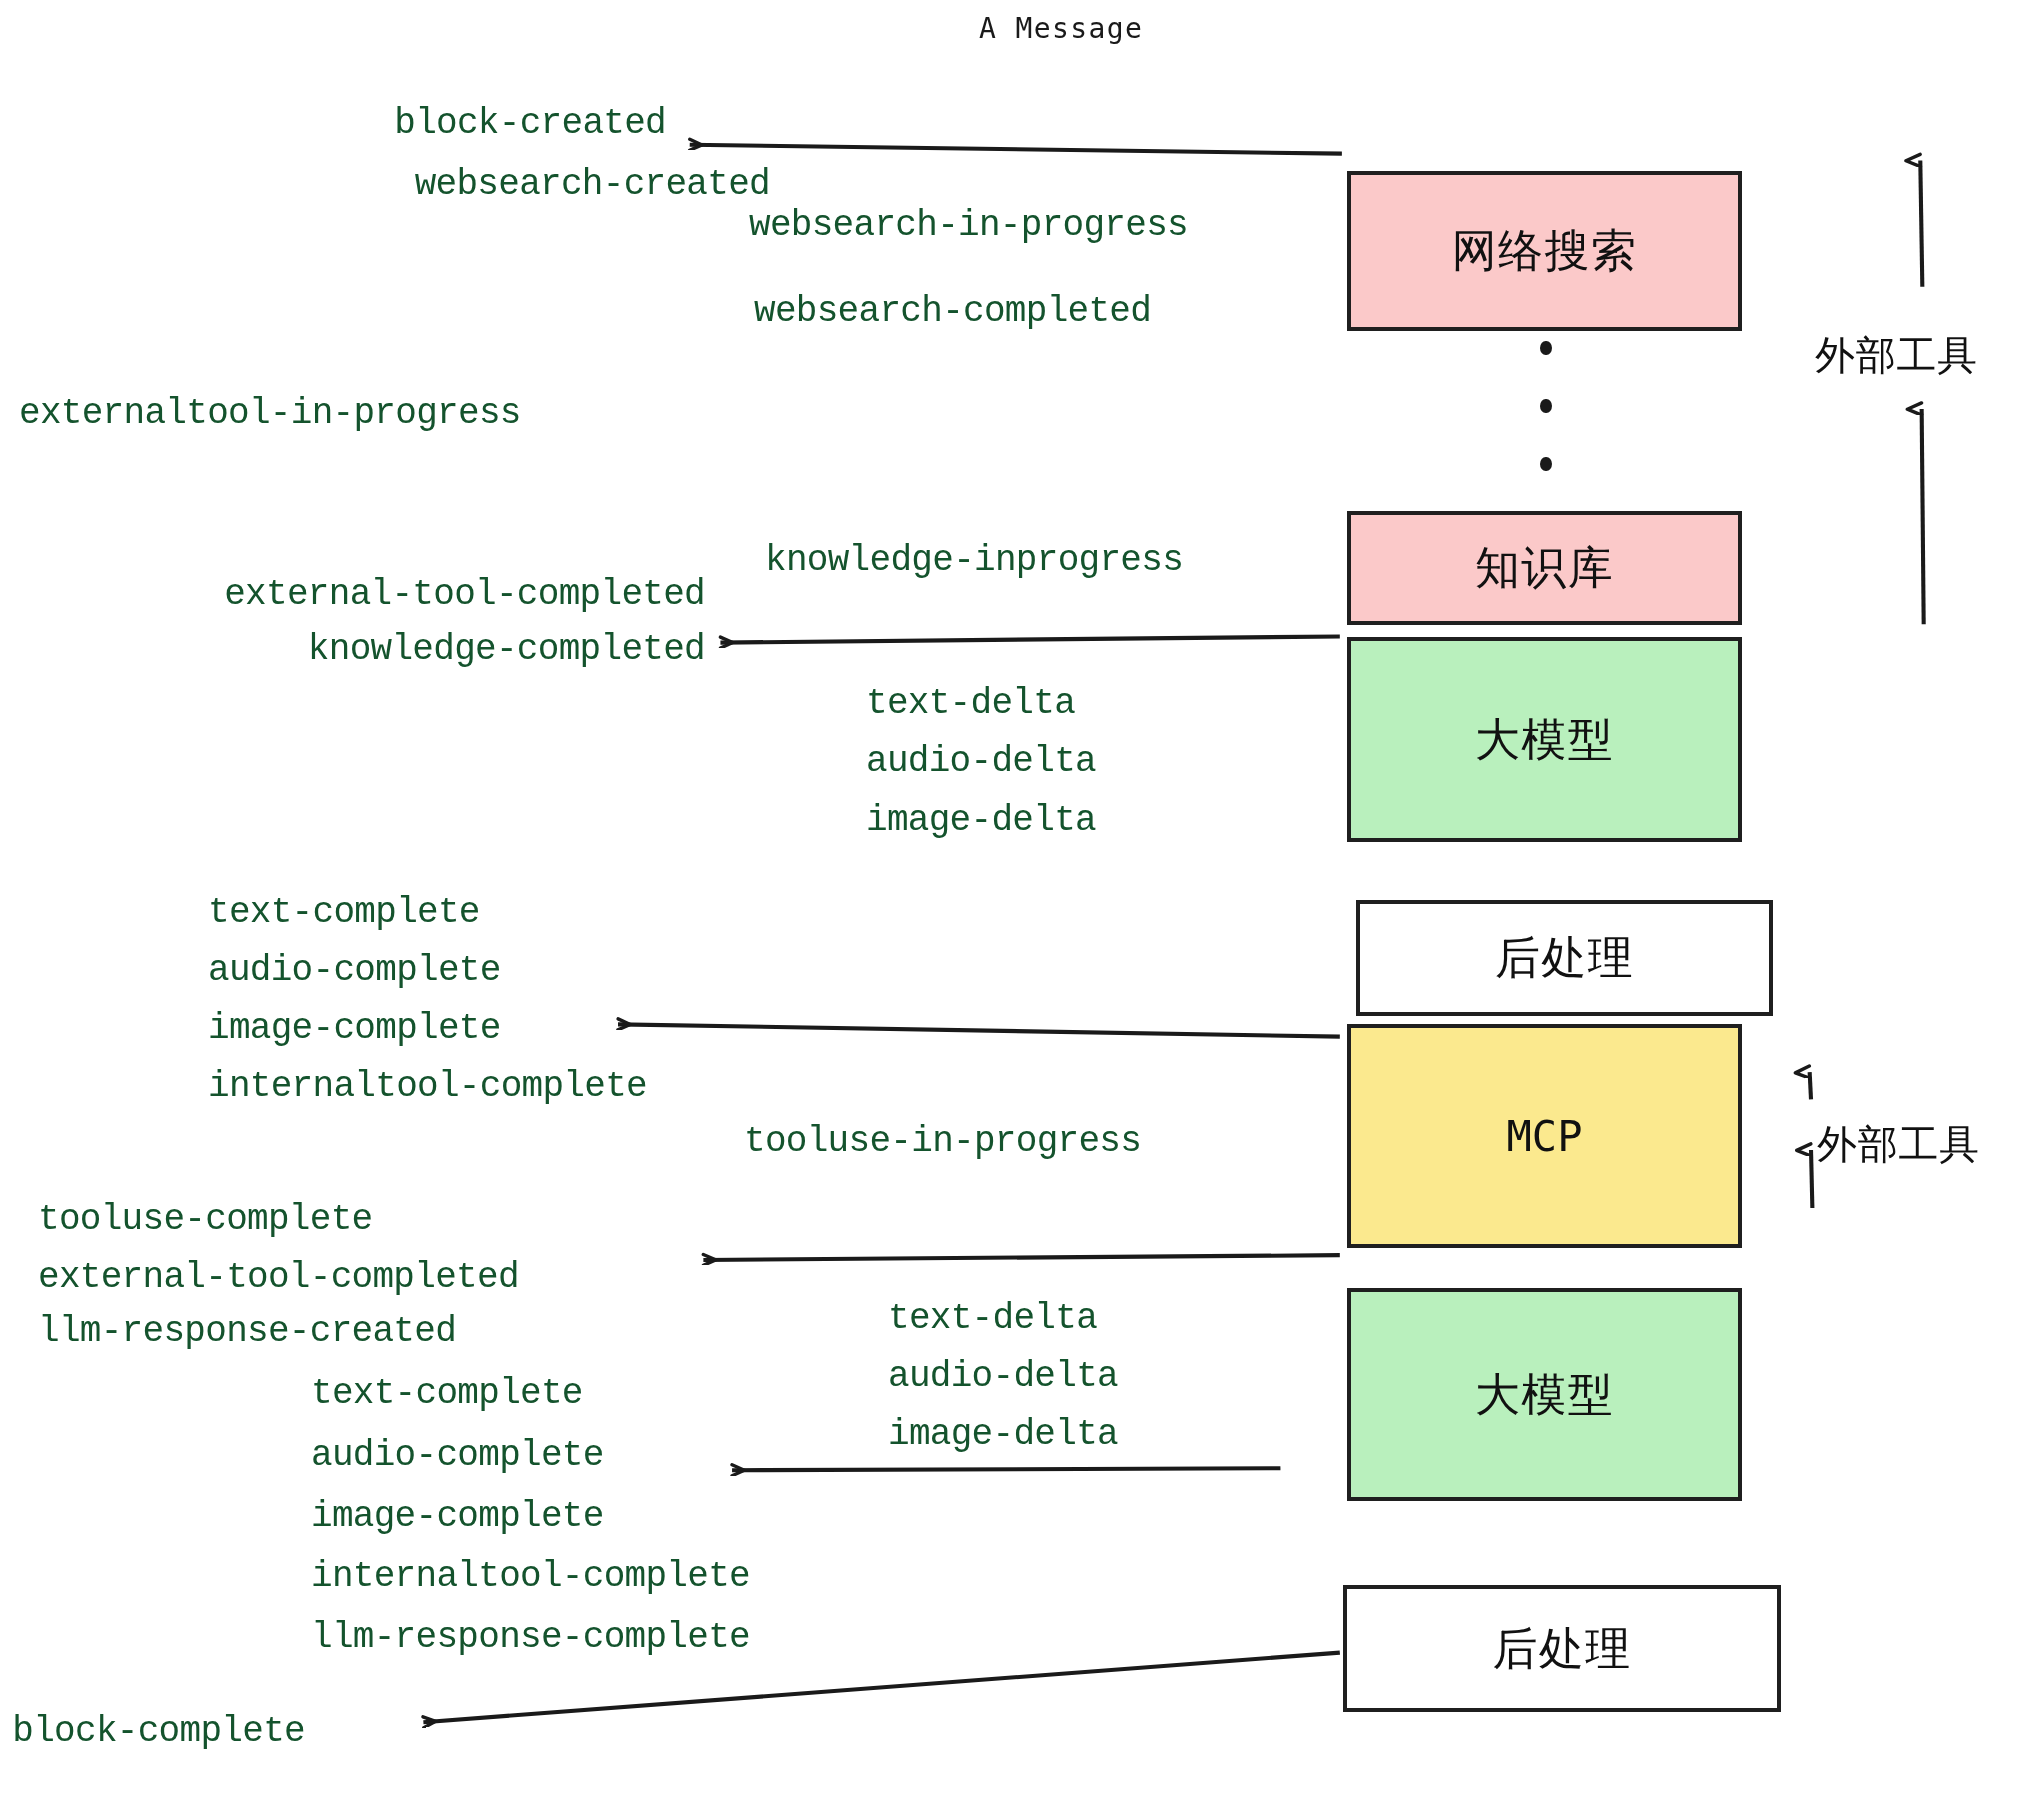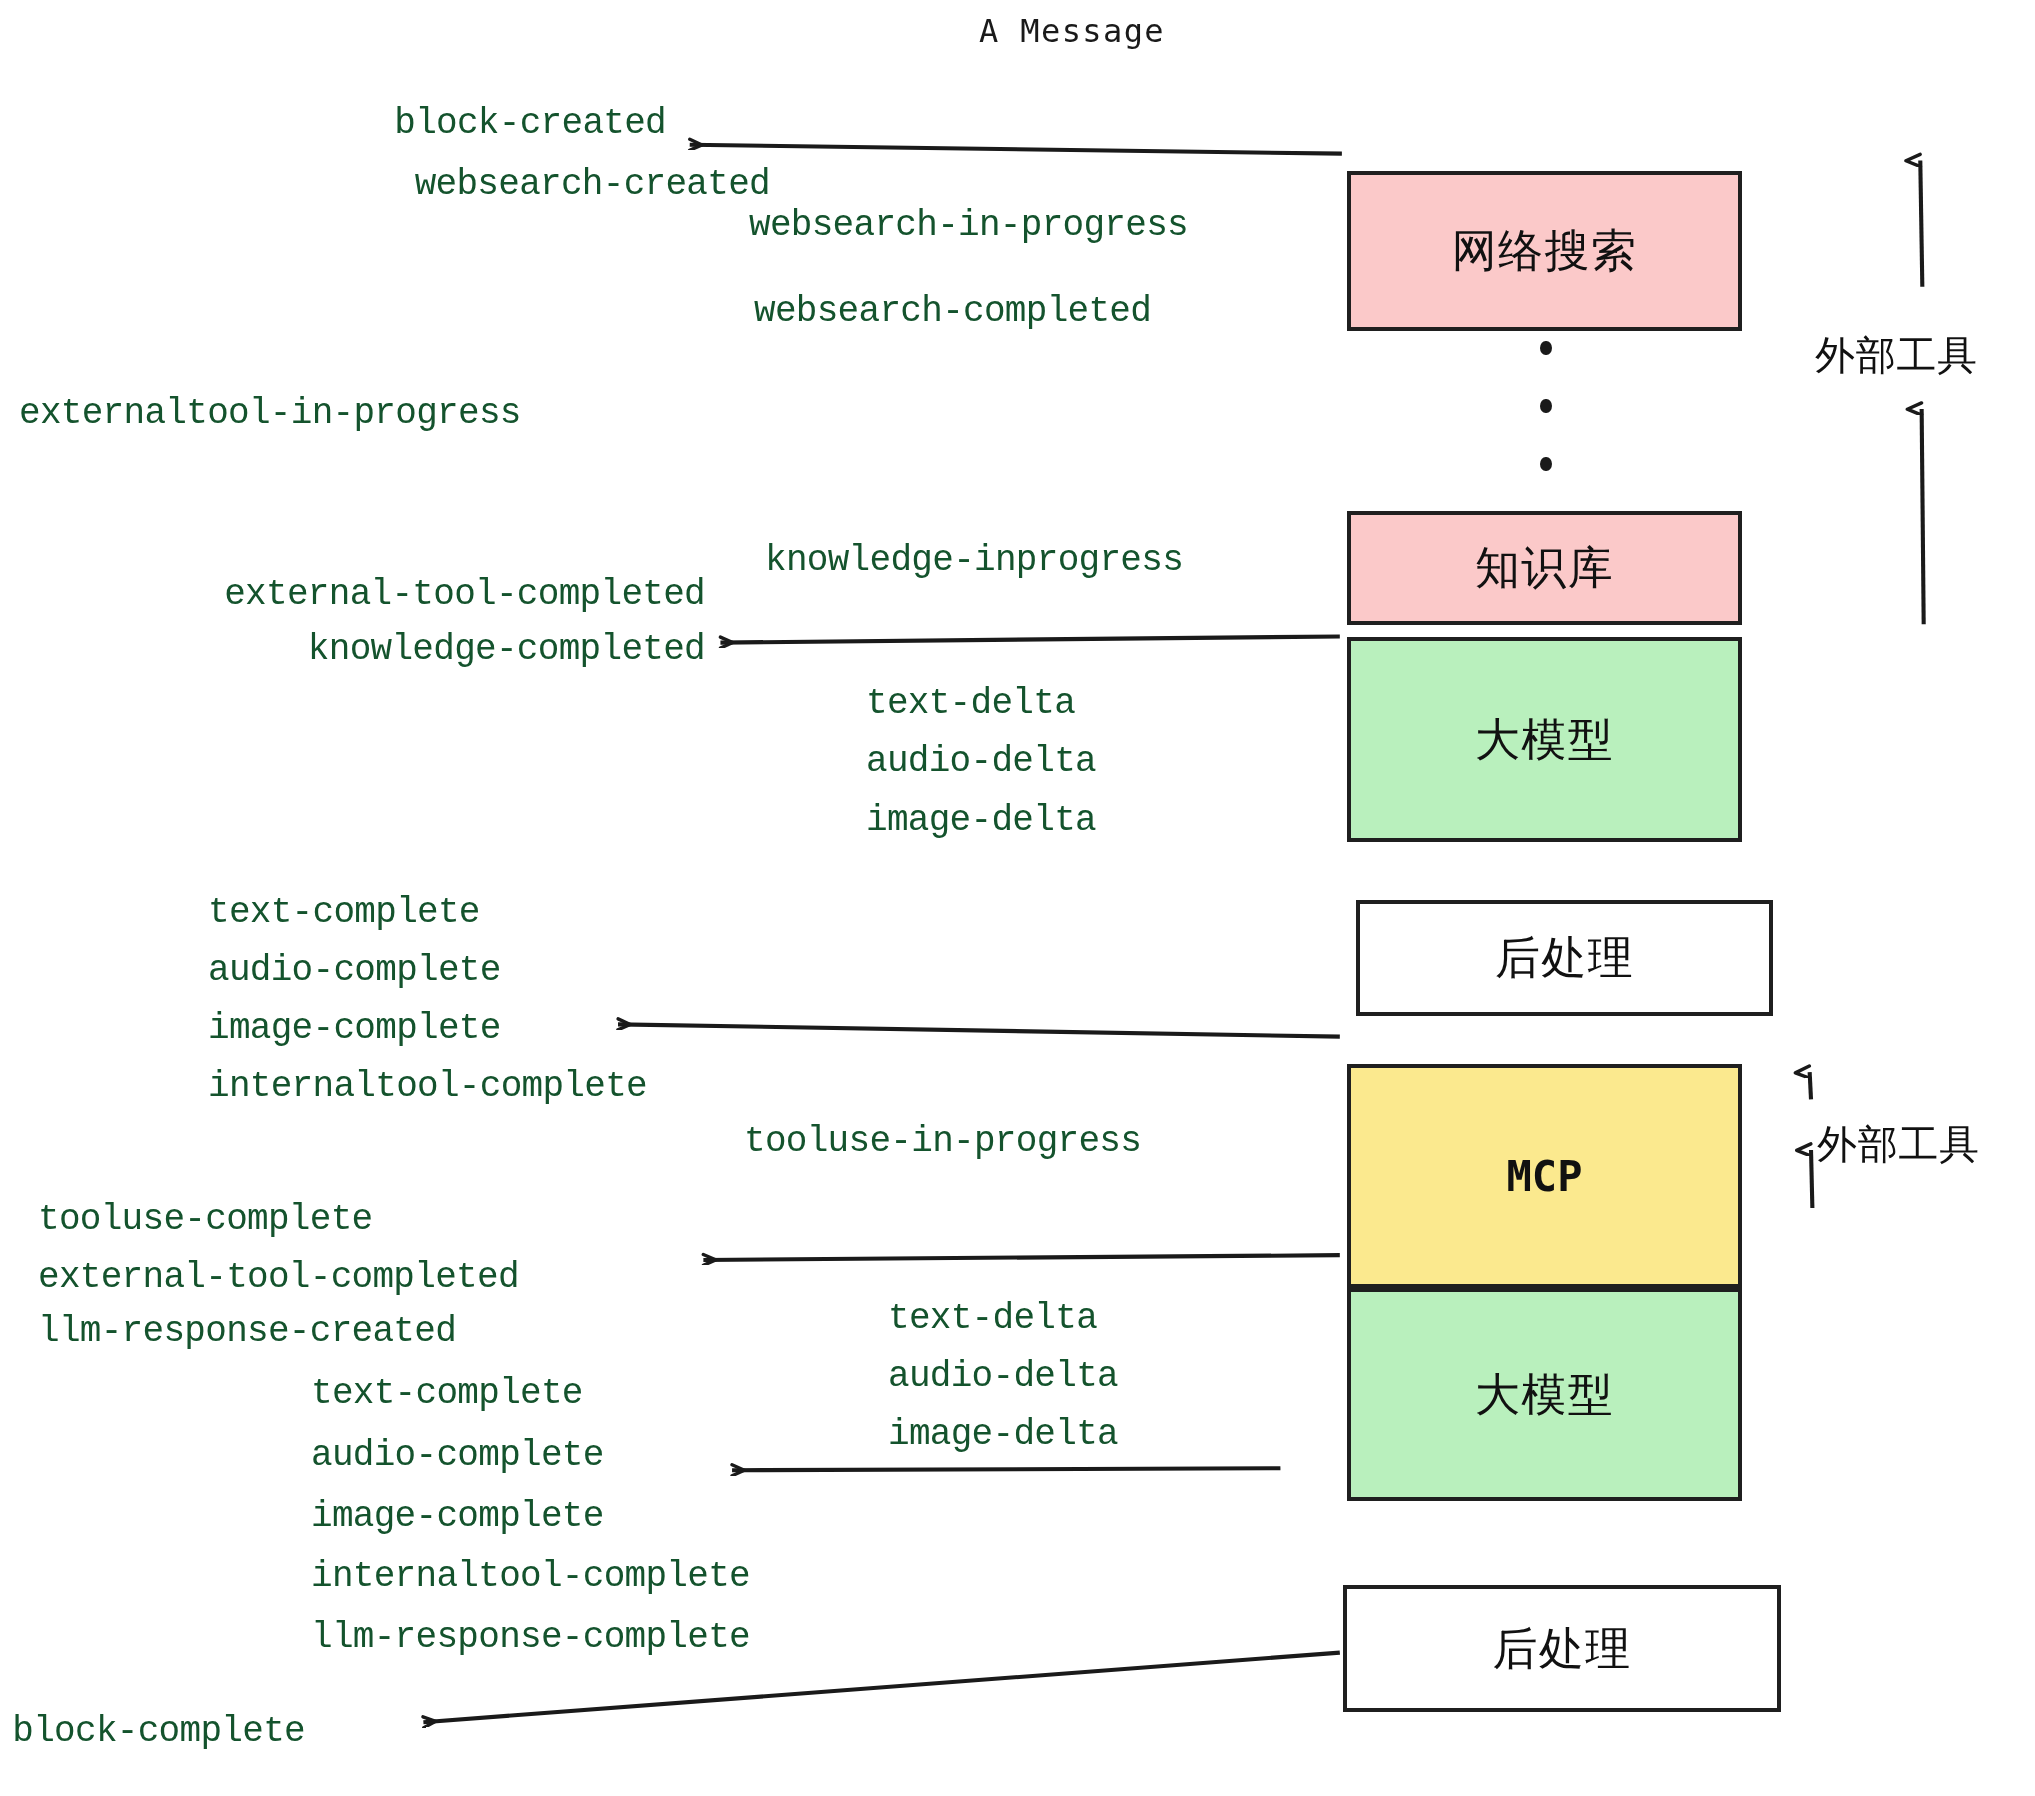--- a/index.html
+++ b/index.html
@@ -22,21 +22,21 @@
     font-size: 36px;
     line-height: 1;
     white-space: nowrap;
     letter-spacing: -0.7px;
   }
   .lbl.right { transform: translateX(-100%); }
   .title {
     position: absolute;
     color: #1a1a1a;
     font-family: "DejaVu Sans Mono", monospace;
-    font-size: 32px;
+    font-size: 28px;
     white-space: nowrap;
     letter-spacing: 1.4px;
   }
   .box {
     position: absolute;
     box-sizing: border-box;
     border: 4.1px solid #1f1f1f;
     display: flex;
     align-items: center;
     justify-content: center;
@@ -86,21 +86,21 @@
 
 <div id="canvas">
 
   <div class="title" style="left:979px; top:12.3px;">A Message</div>
 
   <div id="boxes-layer">
       <div class="box" style="left: 1347px; top: 171px; width: 395px; height: 160px; background: rgb(251, 201, 201);">网络搜索</div>
       <div class="box" style="left: 1347px; top: 511px; width: 395px; height: 114px; background: rgb(251, 201, 201);">知识库</div>
       <div class="box" style="left: 1347px; top: 637px; width: 395px; height: 205px; background: rgb(185, 240, 189);">大模型</div>
       <div class="box" style="left: 1356px; top: 900px; width: 417px; height: 116px; background: rgb(255, 255, 255);">后处理</div>
-      <div class="box mono" style="left: 1347px; top: 1064px; width: 395px; height: 224px; background: rgb(251, 233, 142); font-weight: bold;">MCP</div>
+      <div class="box mono" style="left: 1347px; top: 1024px; width: 395px; height: 224px; background: rgb(251, 233, 142);">MCP</div>
       <div class="box" style="left: 1347px; top: 1288px; width: 395px; height: 213px; background: rgb(185, 240, 189);">大模型</div>
       <div class="box" style="left: 1343px; top: 1585px; width: 438px; height: 127px; background: rgb(255, 255, 255);">后处理</div>
     </div>
 
   <div class="dots" id="dots-col" style="left: 1540px; top: 341px; height: 130px;">
       <i></i>
       <i></i>
       <i></i>
     </div>
 

